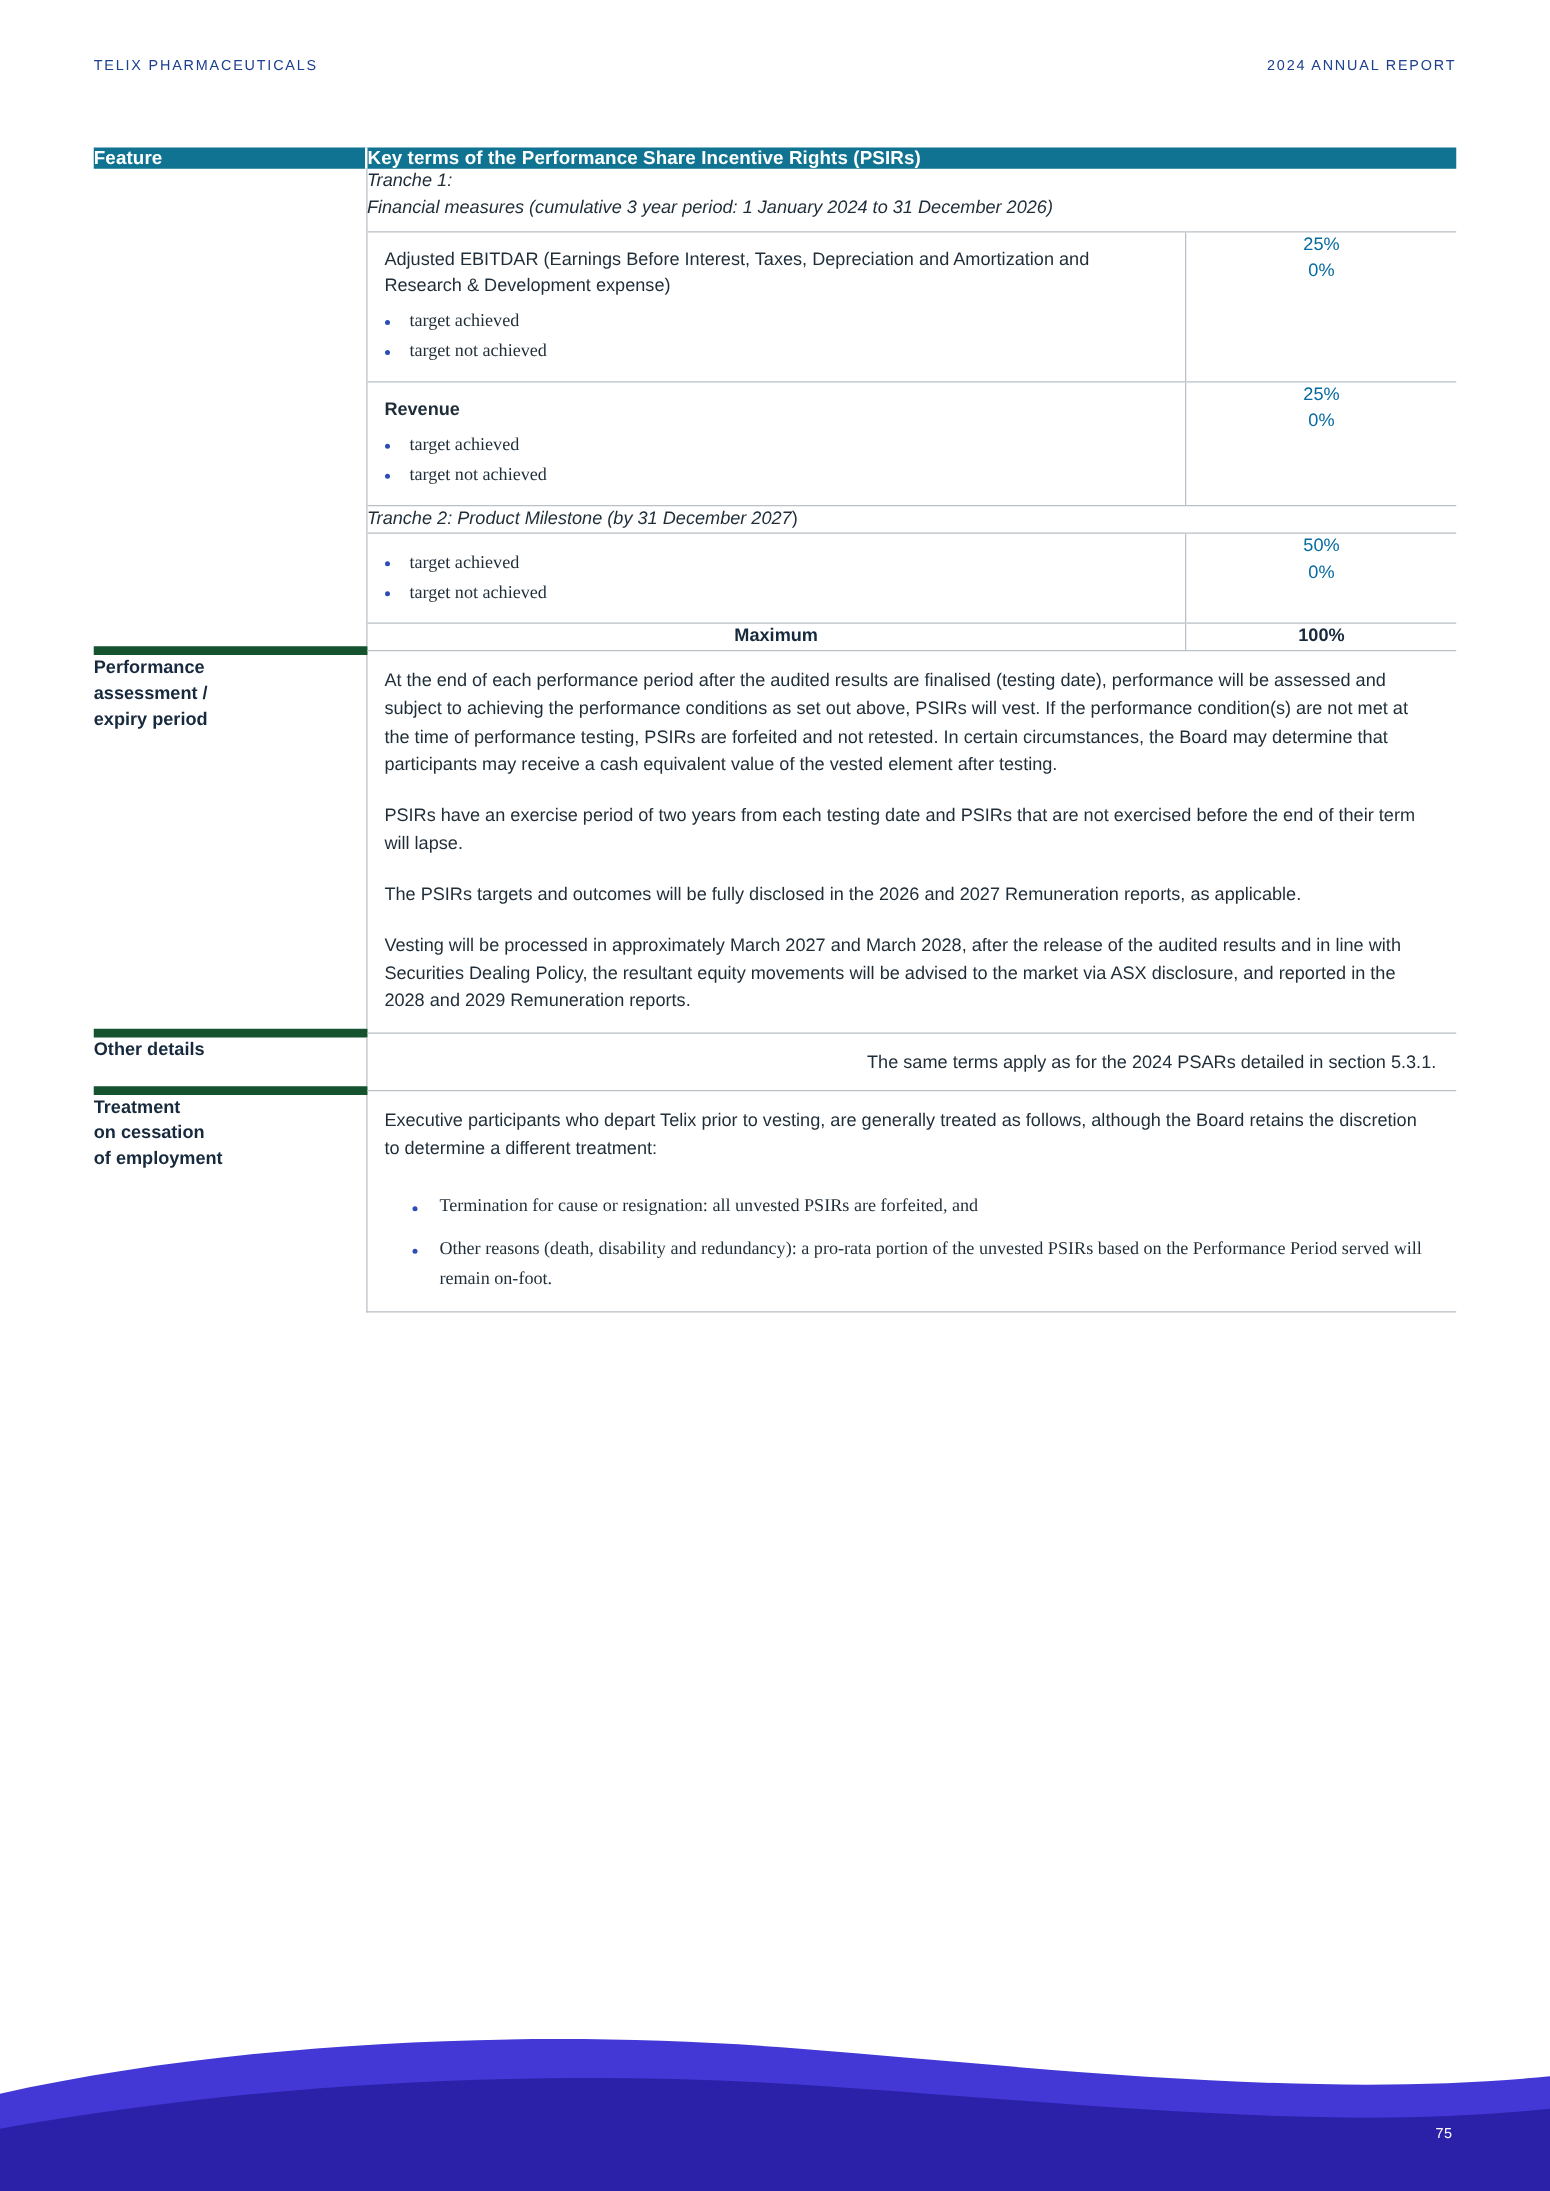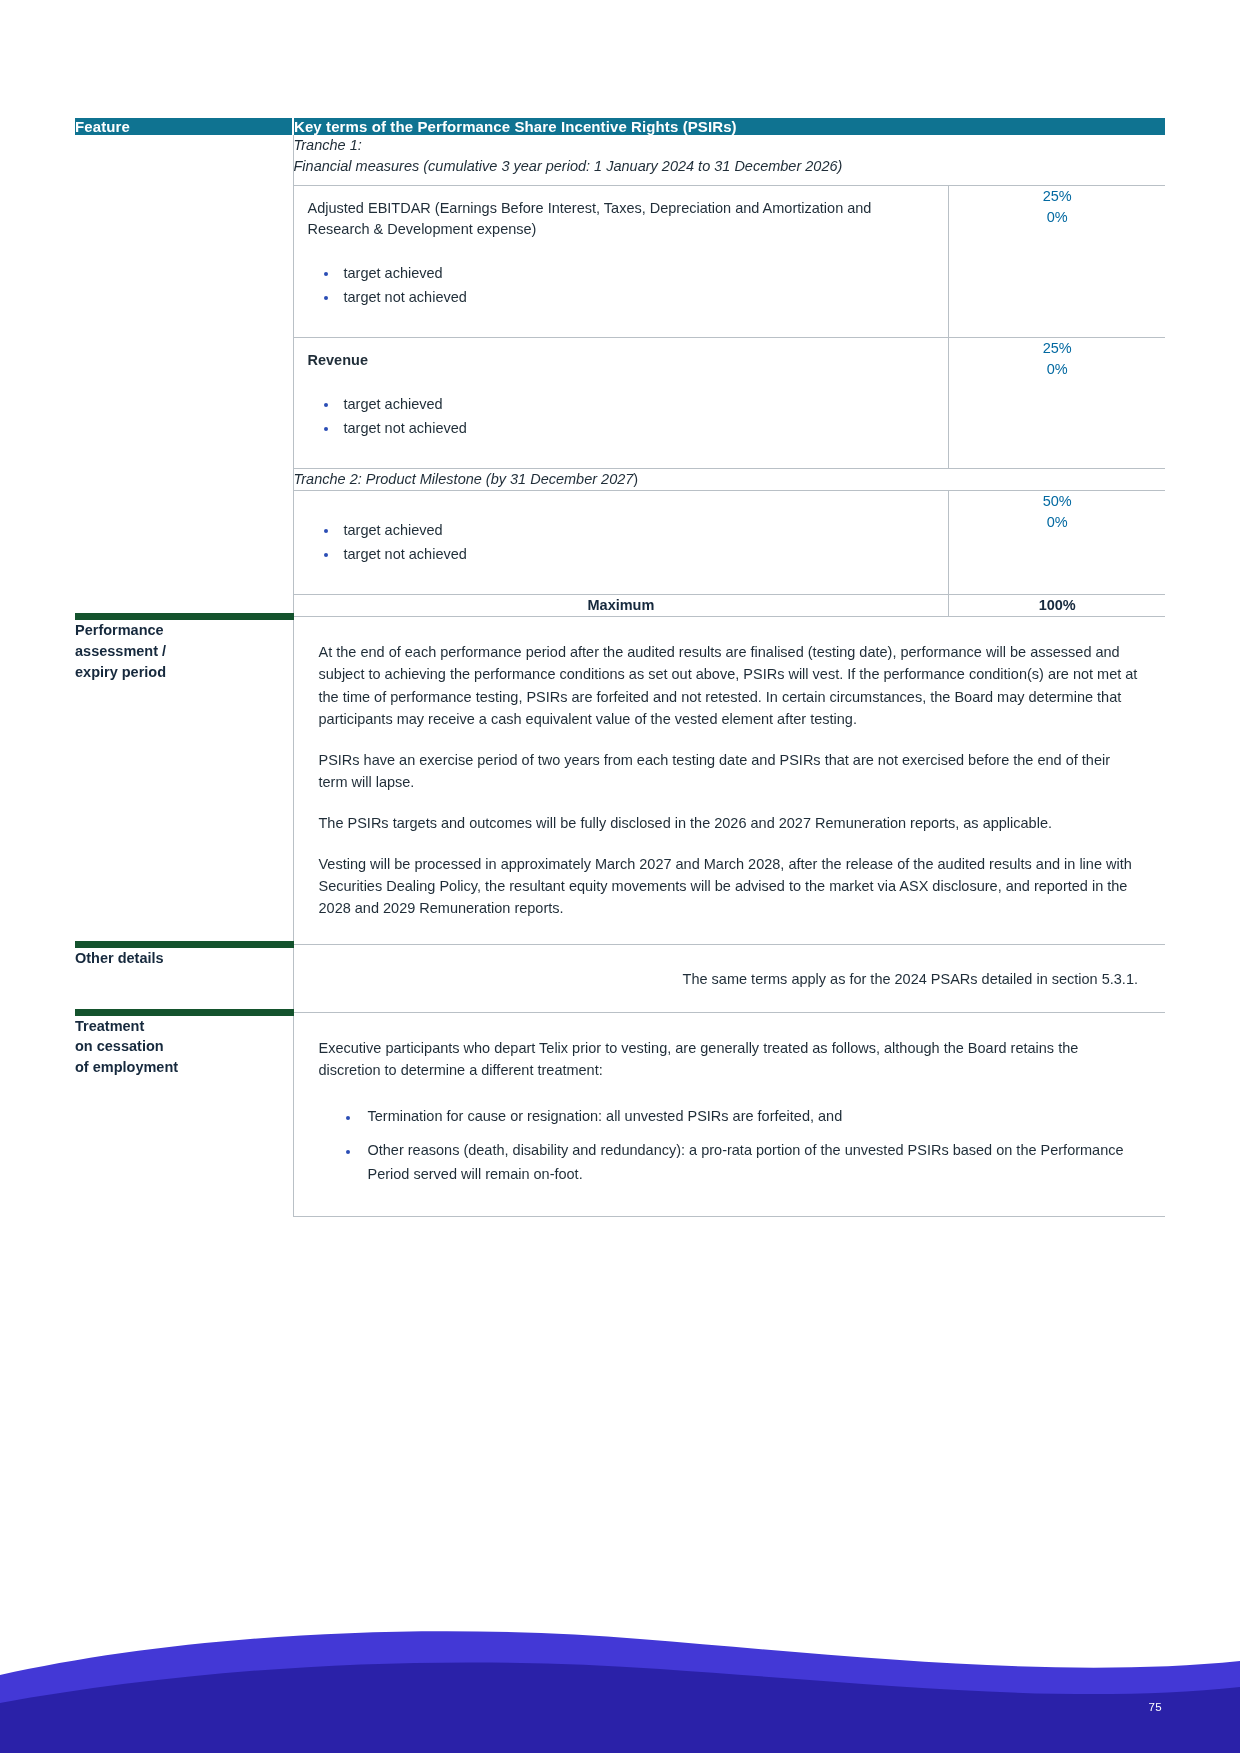--- a/index.html
+++ b/index.html
@@ -112,23 +112,24 @@
     color: #0369a1;
     padding: 12px 10px;
     border-left: 1px solid #b9c0c6;
     vertical-align: middle;
   }
   .pct-cell.bold { font-weight: bold; }
   .pct-stack { display: block; }
 
   
   ul.bul {
-    margin: 16px;
+    margin: 0;
     padding: 0;
     list-style: none;
+    font-family: Liberation Serif, serif;
   }
   ul.bul li {
     position: relative;
     padding-left: 34px;
     font-size: 14.5px;
     line-height: 1.62;
     color: #1f2d38;
   }
   ul.bul li::before {
     content: "";
@@ -141,21 +142,21 @@
     background: #2b4db5;
   }
   ul.bul.wide li { padding-left: 44px; }
   ul.bul.wide li::before { left: 22px; top: 11px; }
   ul.bul.wide li + li { margin-top: 11px; }
 
   .para {
     font-size: 14.5px;
     line-height: 1.52;
     color: #1f2d38;
-    margin: 11px;
+    margin: 0;
   }
   .para + .para { margin-top: 19px; }
 
   .pad-body { padding: 13px 16px 14px 14px; }
   .pad-body-sm { padding: 12px 16px 11px 14px; }
 
   .maxrow td {
     font-weight: bold;
     color: #16293d;
   }
@@ -175,20 +176,24 @@
     font-size: 11.5px;
     color: #ffffff;
     letter-spacing: 0.4px;
   }
 </style>
 </head>
 <body>
 
 <div class="page">
 
+  <div class="runhead">
+    <span>TELIX PHARMACEUTICALS</span>
+    <span>2024 ANNUAL REPORT</span>
+  </div>
 
   <div class="tbl-wrap">
     <table class="main">
       <colgroup>
         <col class="col-feature">
         <col class="col-body">
       </colgroup>
 
       <tbody>
           <tr>

